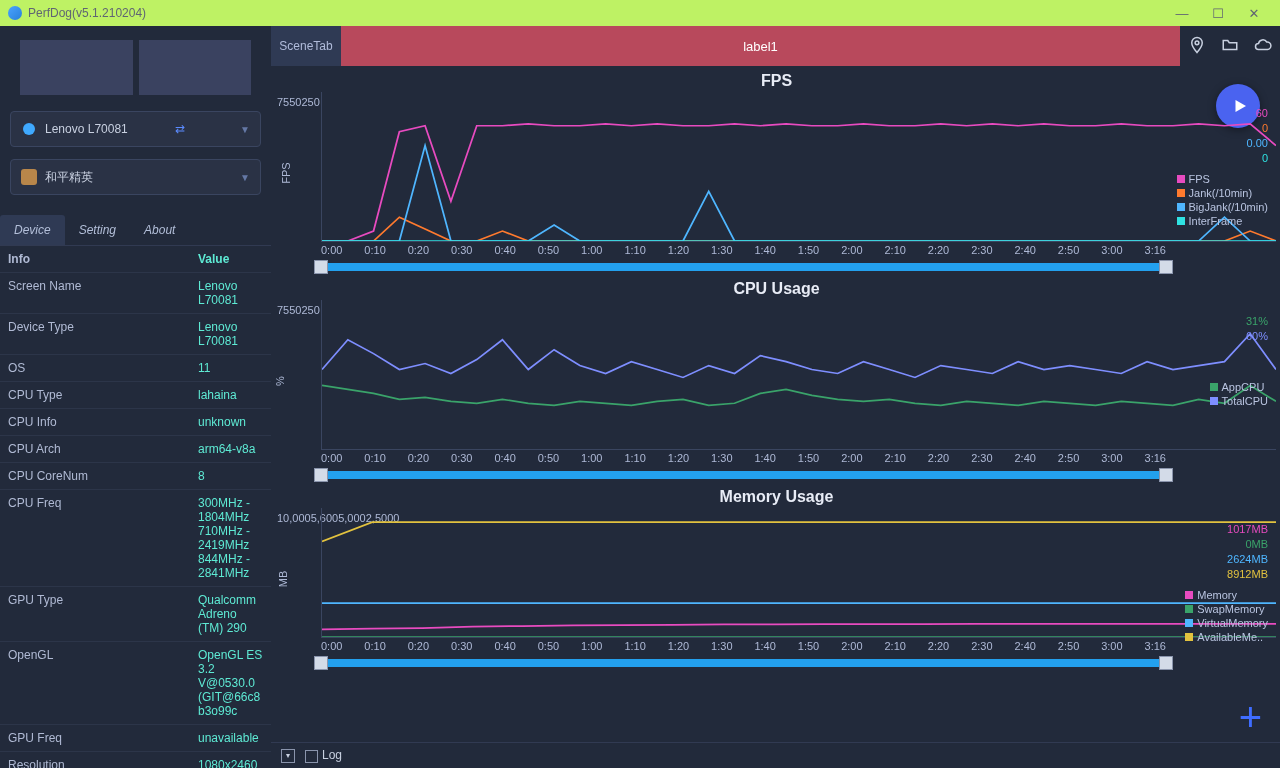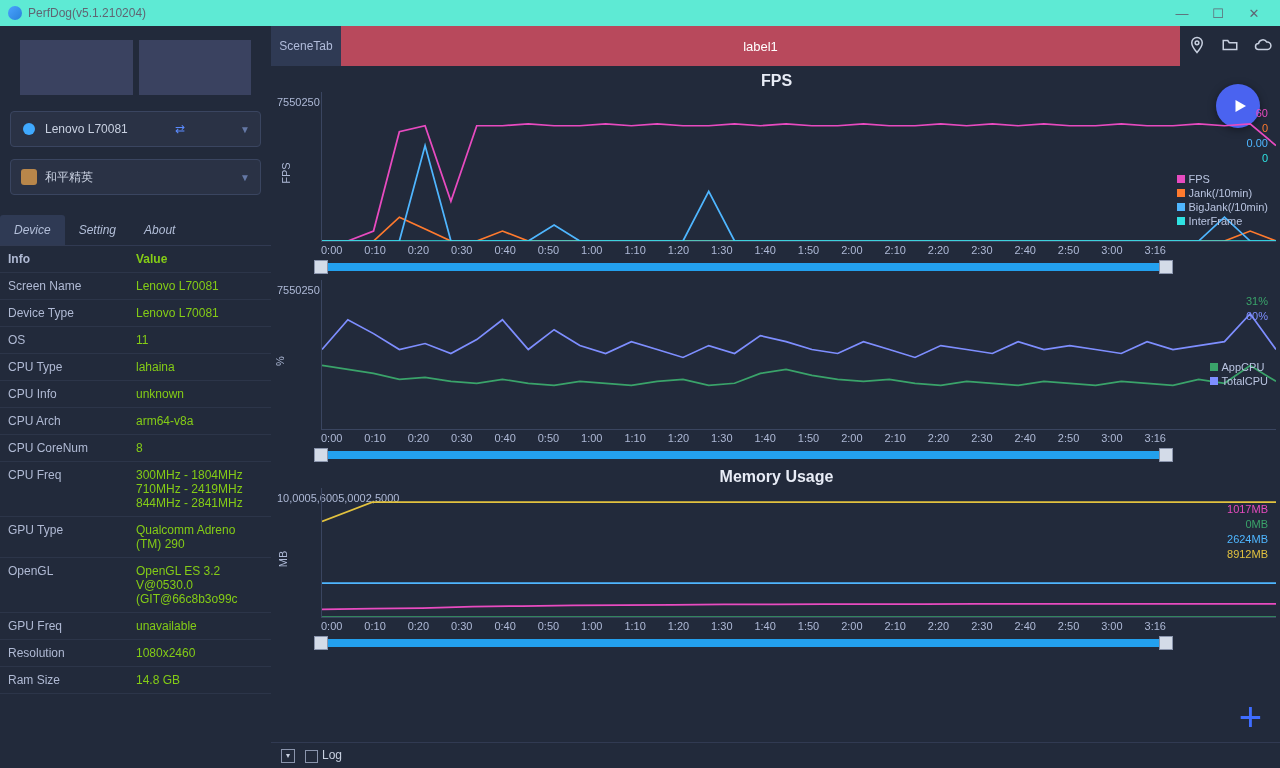--- a/index.html
+++ b/index.html
@@ -1,34 +1,34 @@
 <!DOCTYPE html>
 <html><head>
 <meta charset="utf-8">
 <style>
 * { margin:0; padding:0; box-sizing:border-box; font-family:-apple-system,Segoe UI,Arial,sans-serif; }
 body { background:#1d2433; color:#c8d0e0; font-size:12px; width:1280px; height:768px; overflow:hidden; }
-.titlebar { height:26px; background:#5eead4; color:#606573; display:flex; align-items:center; padding:0 8px; }
+.titlebar { height:26px; background:#bef264; color:#606573; display:flex; align-items:center; padding:0 8px; }
 .titlebar .logo { width:14px; height:14px; border-radius:50%; background:linear-gradient(135deg,#4aa3ff,#2980d9); margin-right:6px; }
 .titlebar .spacer { flex:1; }
 .winbtn { width:36px; text-align:center; color:#606573; font-size:13px; }
 .app { display:flex; height:742px; }
 .sidebar { width:271px; background:#222a3b; display:flex; flex-direction:column; }
 .blurhdr { height:55px; margin:14px 20px 10px 20px; display:flex; gap:6px; }
 .blurhdr div { background:#3a4260; flex:1; }
 .dd { margin:6px 10px; height:36px; background:#2a3245; border:1px solid #3a4560; border-radius:4px; display:flex; align-items:center; padding:0 10px; position:relative; }
 .dd .ic { width:16px; height:16px; margin-right:8px; }
 .dd .caret { margin-left:auto; color:#6478a5; font-size:10px; }
 .tabs { display:flex; margin-top:14px; border-bottom:1px solid #313a52;font-style:italic; }
 .tabs .tab { padding:8px 14px; color:#b3bfd9; cursor:pointer; }
 .tabs .tab.active { background:#2f3a54; border-radius:3px 3px 0 0; }
 .infotbl { flex:1; overflow:auto; }
-.infotbl .hdr,.infotbl .row { display:flex; padding:6px 8px; border-bottom:1px solid rgba(60,70,95,.4); }
+.infotbl .hdr,.infotbl .row { display:flex; padding:6px 8px; border-bottom:1px solid rgba(60,70,95,.4);gap:42px; }
 .infotbl .hdr { color:#a8b4d0; font-weight:600; }
-.c1 { width:128px; color:#b0bad4; } .c2 { flex:1; color:#84cc16; word-break:break-word; }
+.c1 { width:128px; color:#b0bad4; } .c2 { flex:1; color:#5eead4; word-break:break-word;margin-left:20px; }
 .main { flex:1; background:#222a3b; position:relative; display:flex; flex-direction:column; }
 .tabbar { height:40px; display:flex; align-items:stretch; }
 .scenetab { width:70px; background:#2f3a54; color:#b0bbda; display:flex; align-items:center; justify-content:center; font-size:12px; }
 .labelbar { flex:1; background:#b8495c; color:#fff; display:flex; align-items:center; justify-content:center; font-size:13px; }
 .toptools { width:100px; display:flex; align-items:center; justify-content:space-around; color:#c8d0e0; }
 .toptools svg { width:18px; height:18px; }
 .playbtn { position:absolute; right:20px; top:58px; width:44px; height:44px; border-radius:50%; background:#4a63f0; display:flex; align-items:center; justify-content:center; box-shadow:0 2px 8px rgba(0,0,0,.4); }
 .playbtn svg { width:18px; height:18px; fill:#fff; margin-left:3px; }
 .pluscorner { position:absolute; right:18px; bottom:28px; color:#3f6dff; font-size:40px; font-weight:200; }
 .charts { flex:1; overflow:hidden; padding:6px 4px 0 6px; }
@@ -227,20 +227,21 @@
             <span>3:00</span>
             <span>3:16</span>
           </div>
     <div class="rangesl">
       <div class="track"></div>
       <div class="hndl" style="left:-7px"></div>
       <div class="hndl" style="right:-7px"></div>
     </div>
         </div>
         <div class="chart">
+    <h3>CPU Usage</h3>
     <div class="plot" style="height:150px">
       <span class="ylab">%</span>
       <div class="yaxis">
               <div>75</div>
               <div>50</div>
               <div>25</div>
               <div>0</div>
             </div>
       <div class="plotarea">
         <svg viewBox="0 0 820 132" preserveAspectRatio="none">
@@ -303,20 +304,26 @@
                 <polyline points="0.0,82.6 43.2,82.6 86.3,82.6 129.5,82.6 172.6,82.6 215.8,82.6 258.9,82.6 302.1,82.6 345.3,82.6 388.4,82.6 431.6,82.6 474.7,82.6 517.9,82.6 561.1,82.6 604.2,82.6 647.4,82.6 690.5,82.6 733.7,82.6 776.8,82.6 820.0,82.6" fill="none" stroke="#4fb6ff" stroke-width="1.5"></polyline>
                 <polyline points="0.0,29.1 43.2,12.3 86.3,12.2 129.5,12.2 172.6,12.2 215.8,12.2 258.9,12.2 302.1,12.2 345.3,12.2 388.4,12.2 431.6,12.2 474.7,12.2 517.9,12.2 561.1,12.2 604.2,12.2 647.4,12.2 690.5,12.2 733.7,12.2 776.8,12.2 820.0,12.2" fill="none" stroke="#e2c23f" stroke-width="1.5"></polyline>
               </svg>
       </div>
       <div class="rvals">
               <div style="color:#e84bc0">1017MB</div>
               <div style="color:#3aa36a">0MB</div>
               <div style="color:#4fb6ff">2624MB</div>
               <div style="color:#e2c23f">8912MB</div>
             </div>
+      <div class="legend">
+              <div class="li"><span class="sw" style="background:#e84bc0"></span>Memory</div>
+              <div class="li"><span class="sw" style="background:#3aa36a"></span>SwapMemory</div>
+              <div class="li"><span class="sw" style="background:#4fb6ff"></span>VirtualMemory</div>
+              <div class="li"><span class="sw" style="background:#e2c23f"></span>AvailableMe..</div>
+            </div>
     </div>
     <div class="xaxis">
             <span>0:00</span>
             <span>0:10</span>
             <span>0:20</span>
             <span>0:30</span>
             <span>0:40</span>
             <span>0:50</span>
             <span>1:00</span>
             <span>1:10</span>

